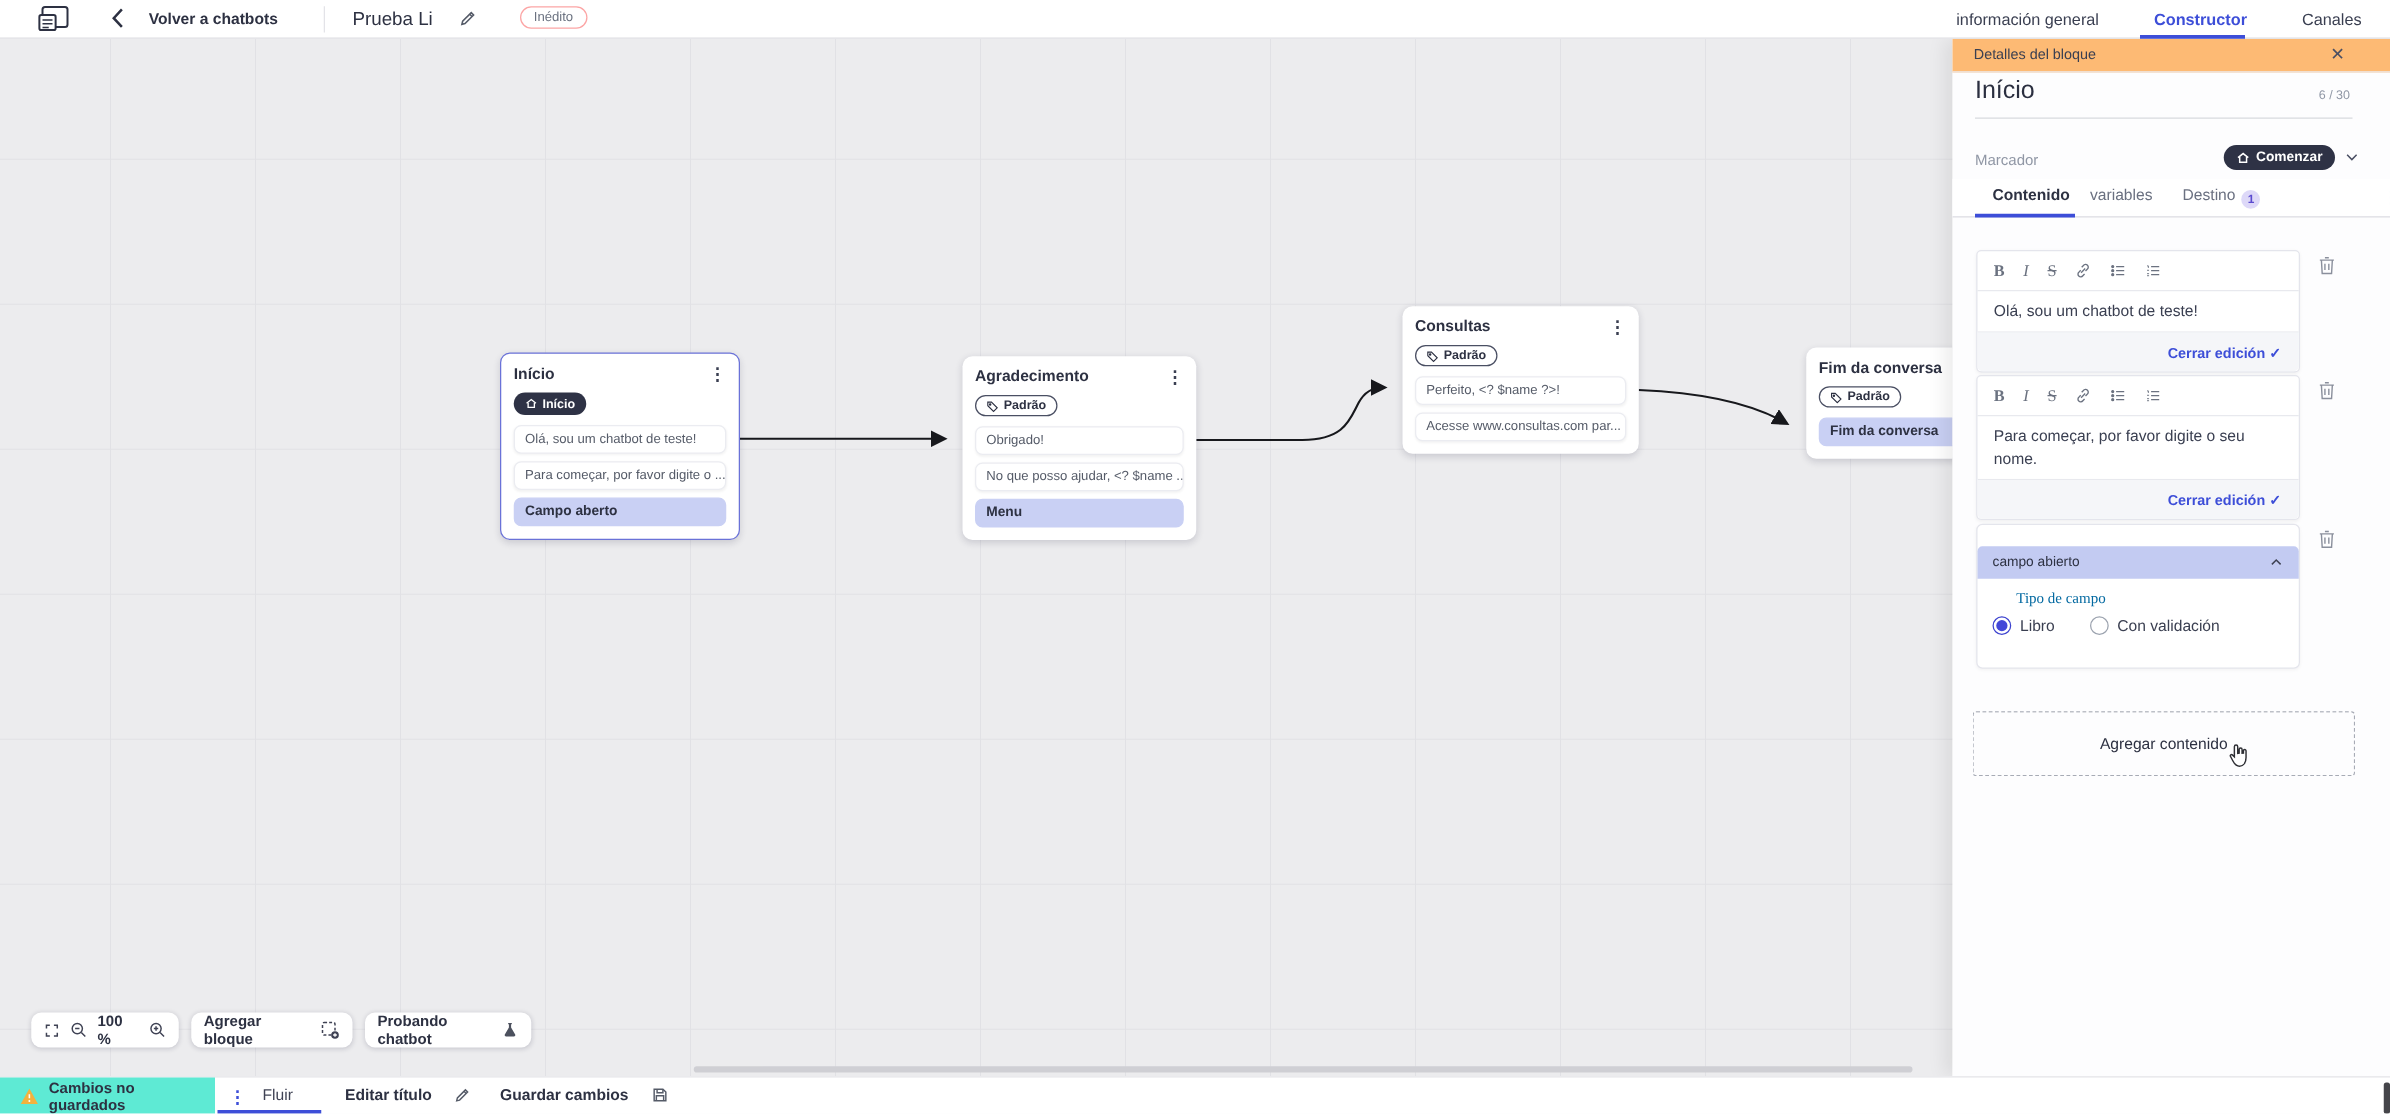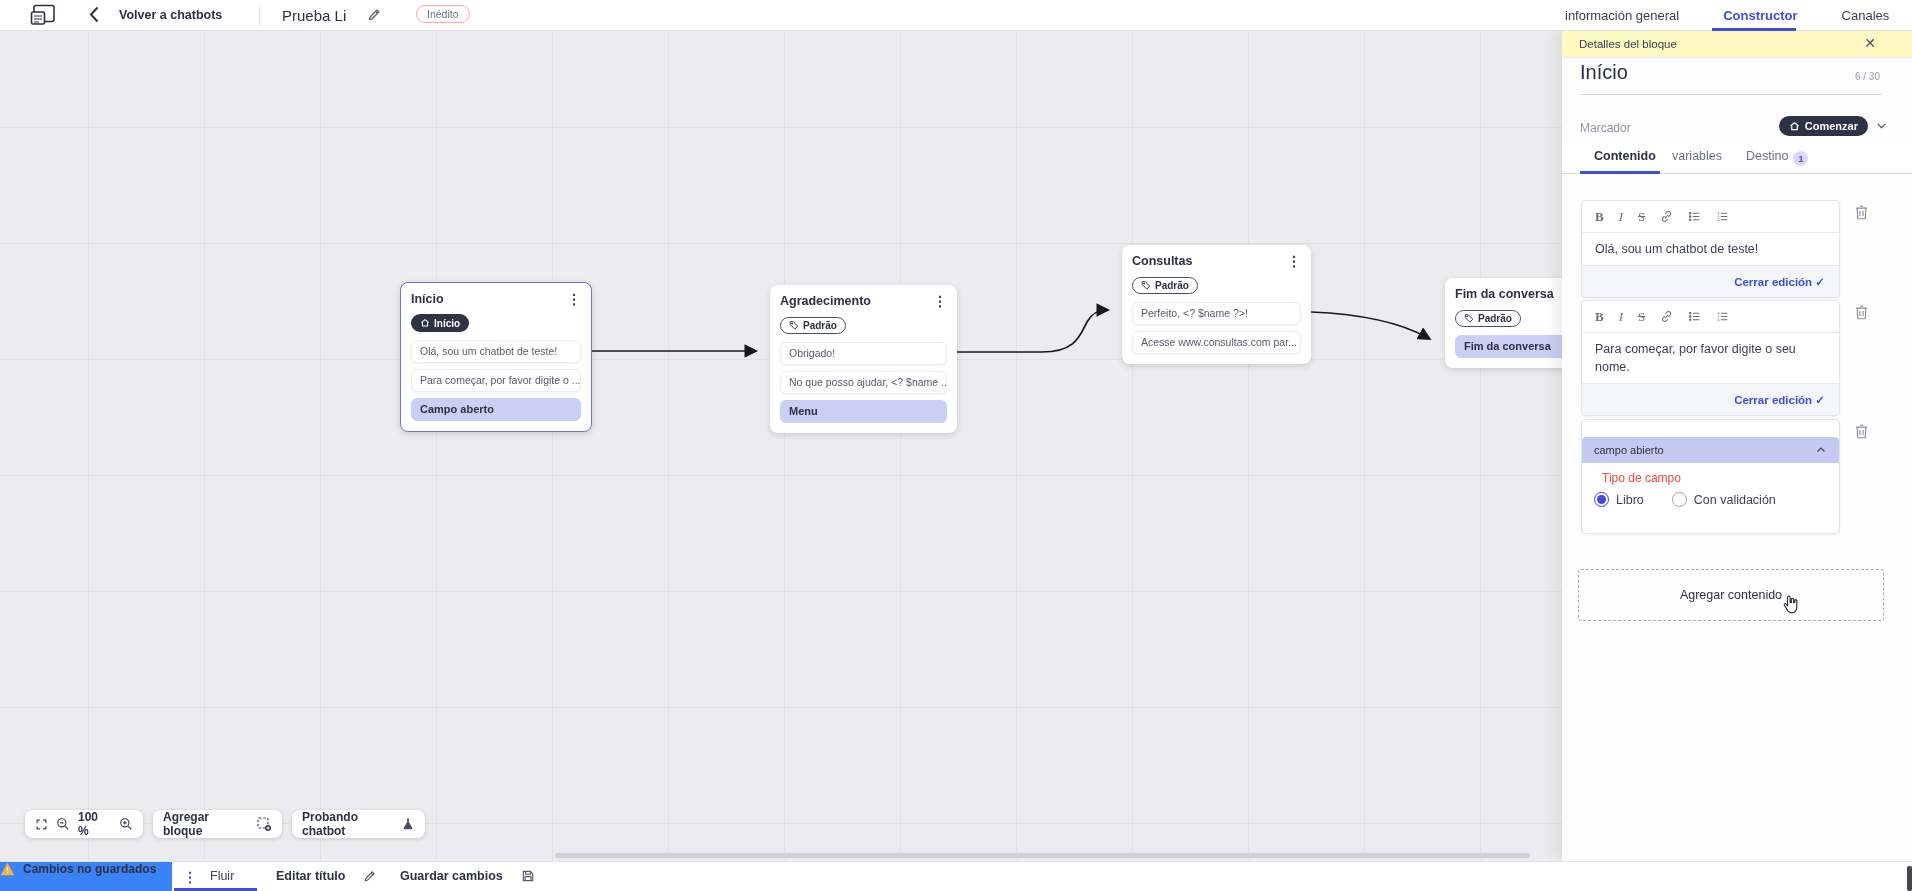--- a/index.html
+++ b/index.html
@@ -36,21 +36,21 @@
   .brow:last-child { margin-bottom:0; }
 
   .connectors { position:absolute; left:0; top:0; pointer-events:none; }
 
   
   .ctl-card { position:absolute; height:28px; background:#fff; border-radius:8px; box-shadow:0 1px 4px rgba(30,30,60,.18); display:flex; align-items:center; gap:8px; padding:0 10px; font-size:12px; font-weight:700; color:#2d3142; }
   .hscroll { position:absolute; left:555px; top:822px; width:975px; height:5px; border-radius:3px; background:#cfcfd4; }
 
   
   .panel { position:absolute; left:1562px; top:31px; width:350px; height:830px; background:#fdfdfe; box-shadow:-6px 0 14px rgba(0,0,0,.08); z-index:20; }
-  .panel-header { position:relative; height:27px; border-bottom:1px solid #ececf0; background:#fef9c3; }
+  .panel-header { position:relative; height:27px; border-bottom:1px solid #ececf0; background:#fdba74; }
   .panel-header-label { position:absolute; left:17px; top:7px; font-size:11.5px; color:#3a3f51; }
   .panel-close { position:absolute; right:36px; top:4px; font-size:14px; color:#4a4f63; cursor:pointer; }
   .block-name { position:absolute; left:18px; top:30px; width:302px; font-size:20px; color:#2b2f40; border-bottom:1px solid #d8dade; padding-bottom:10px; }
   .name-counter { position:absolute; right:32px; top:40px; font-size:10px; color:#9097a5; }
   .marker-label { position:absolute; left:18px; top:90px; font-size:12px; color:#9097a5; }
   .pill-dark { position:absolute; right:44px; top:85px; height:20px; display:inline-flex; align-items:center; gap:5px; background:#2e3245; color:#fff; border-radius:11px; padding:0 10px; font-size:11px; font-weight:700; cursor:pointer; }
   .marker-chevron { position:absolute; right:24px; top:88px; cursor:pointer; }
   .panel-tabs { position:absolute; left:0; top:112px; width:390px; height:31px; border-bottom:1px solid #dcdce2; background:#fff; }
   .ptab { position:absolute; top:6px; font-size:12.5px; color:#6a7080; cursor:pointer; }
   .ptab.active { color:#2d3142; font-weight:700; }
@@ -66,33 +66,33 @@
   .tb-s { text-decoration:line-through; font-family:"Liberation Serif",serif; }
   .ed-body { padding:7px 13px; font-size:12.5px; color:#3a3f51; line-height:18px; min-height:28px; }
   .ed-footer { height:32px; background:#f5f6f9; border-top:1px solid #e8e9ee; display:flex; align-items:center; justify-content:flex-end; padding:0 14px; border-radius:0 0 4px 4px; }
   .close-edit { font-size:11.5px; font-weight:700; color:#3d4ed8; cursor:pointer; }
   .trash { position:absolute; left:292px; cursor:pointer; }
 
   .field-card { position:absolute; left:19px; top:388px; width:259px; background:#fff; border:1px solid #e4e5ec; border-radius:5px; box-shadow:0 1px 3px rgba(0,0,0,.05); }
   .field-head { height:26px; background:#c3cbf2; border-radius:4px 4px 0 0; display:flex; align-items:center; justify-content:space-between; padding:0 12px; cursor:pointer;margin-top:17px; }
   .field-head-label { font-size:11px; color:#2d3142; }
   .field-body { padding:8px 12px 14px; }
-  .type-label { font-size:12px; color:#ef4444; margin-left:8px; margin-bottom:7px; }
+  .type-label { font-size:12px; color:#0369a1; margin-left:19px; margin-bottom:7px;font-family:Liberation Serif, serif; }
   .radio-row { display:flex; align-items:center; gap:7px; margin-bottom:12px; }
   .radio { width:15px; height:15px; border-radius:50%; border:1.5px solid #9ca3af; background:#fff; display:inline-block; cursor:pointer; position:relative; }
   .radio.sel { border-color:#3d43cf; }
   .radio.sel::after { content:""; position:absolute; left:1.5px; top:1.5px; width:9px; height:9px; border-radius:50%; background:#4348d8; }
   .radio-label { font-size:12.5px; color:#3a3f51; cursor:pointer; }
   .help-text { font-size:11.5px; color:#a0a5b1; line-height:16px; width:225px; }
 
   .dashed-btn { position:absolute; left:16px; top:538px; width:306px; height:52px; border:1px dashed #a7abb5; border-radius:3px; display:flex; align-items:center; justify-content:center; font-size:12.5px; color:#2d3142; cursor:pointer; background:transparent; }
 
   
   .bottombar { position:absolute; left:0; top:861px; width:1912px; height:30px; background:#fff; border-top:1px solid #e4e4e8; z-index:25; }
-  .unsaved { position:absolute; left:0; top:0; width:172px; height:29px; background:#3b82f6; display:flex; align-items:flex-start; gap:8px; font-size:12px; font-weight:700; color:#2d3142; }
+  .unsaved { position:absolute; left:0; top:0; width:172px; height:29px; background:#5eead4; display:flex; align-items:center; gap:8px; padding-left:16px; font-size:12px; font-weight:700; color:#2d3142; }
   .bb-kebab { position:absolute; left:183px; top:7px; color:#3d4ed8; font-size:14px; font-weight:700; cursor:pointer; }
   .bb-tab { position:absolute; left:210px; top:7px; font-size:12.5px; color:#3f4254; cursor:pointer; }
   .bb-tab-underline { position:absolute; left:174px; top:26px; width:83px; height:3px; background:#3d4ed8; }
   .bb-item { position:absolute; top:7px; display:flex; align-items:center; gap:18px; font-size:12.5px; font-weight:700; color:#2d3142; cursor:pointer; }
 
   .vscroll-thumb { position:absolute; right:0; top:866px; width:5px; height:25px; background:#45454a; border-radius:2px; z-index:40; }
   svg { display:block; }
 </style>
 </head>
 <body>

